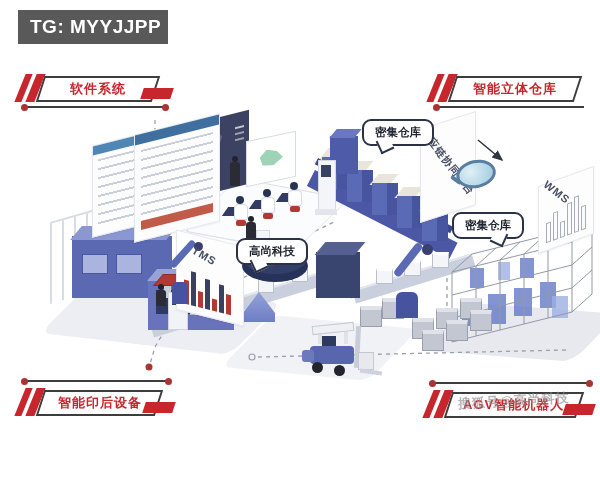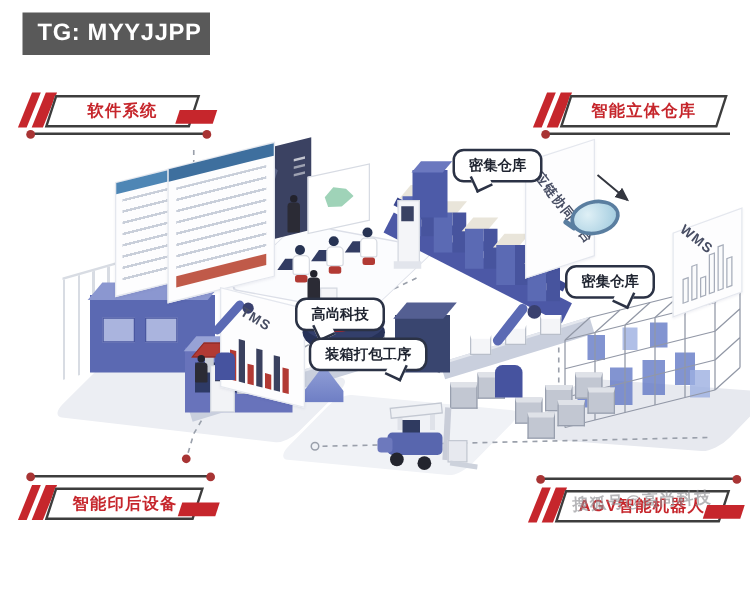--- a/index.html
+++ b/index.html
@@ -296,23 +296,20 @@
       <i class="body" style="height:18px;"></i>
     </div>
   <div class="abs" style="left:256px;top:230px;width:12px;height:24px;background:#f4f5f8;border:1px solid #d5d9e1;z-index:10;"></div>
 
   <div class="bubble" style="left:362px;top:119px;">
     <span>密集仓库</span><i class="tail l"></i>
   </div>
   <div class="bubble" style="left:236px;top:238px;">
     <span>高尚科技</span><i class="tail l"></i>
   </div>
-  <div class="bubble" style="left:247px;top:270px;">
-    <span>装箱打包工序</span><i class="tail r"></i>
-  </div>
   <div class="bubble" style="left:452px;top:212px;">
     <span>密集仓库</span><i class="tail r"></i>
   </div>
 
   <div class="banner rule-below" style="left:16px;top:70px;width:152px;">
     <div class="slash s1"></div>
     <div class="slash s2"></div>
     <div class="plate" style="width:112px;">
         <span>软件系统</span>
       </div>

